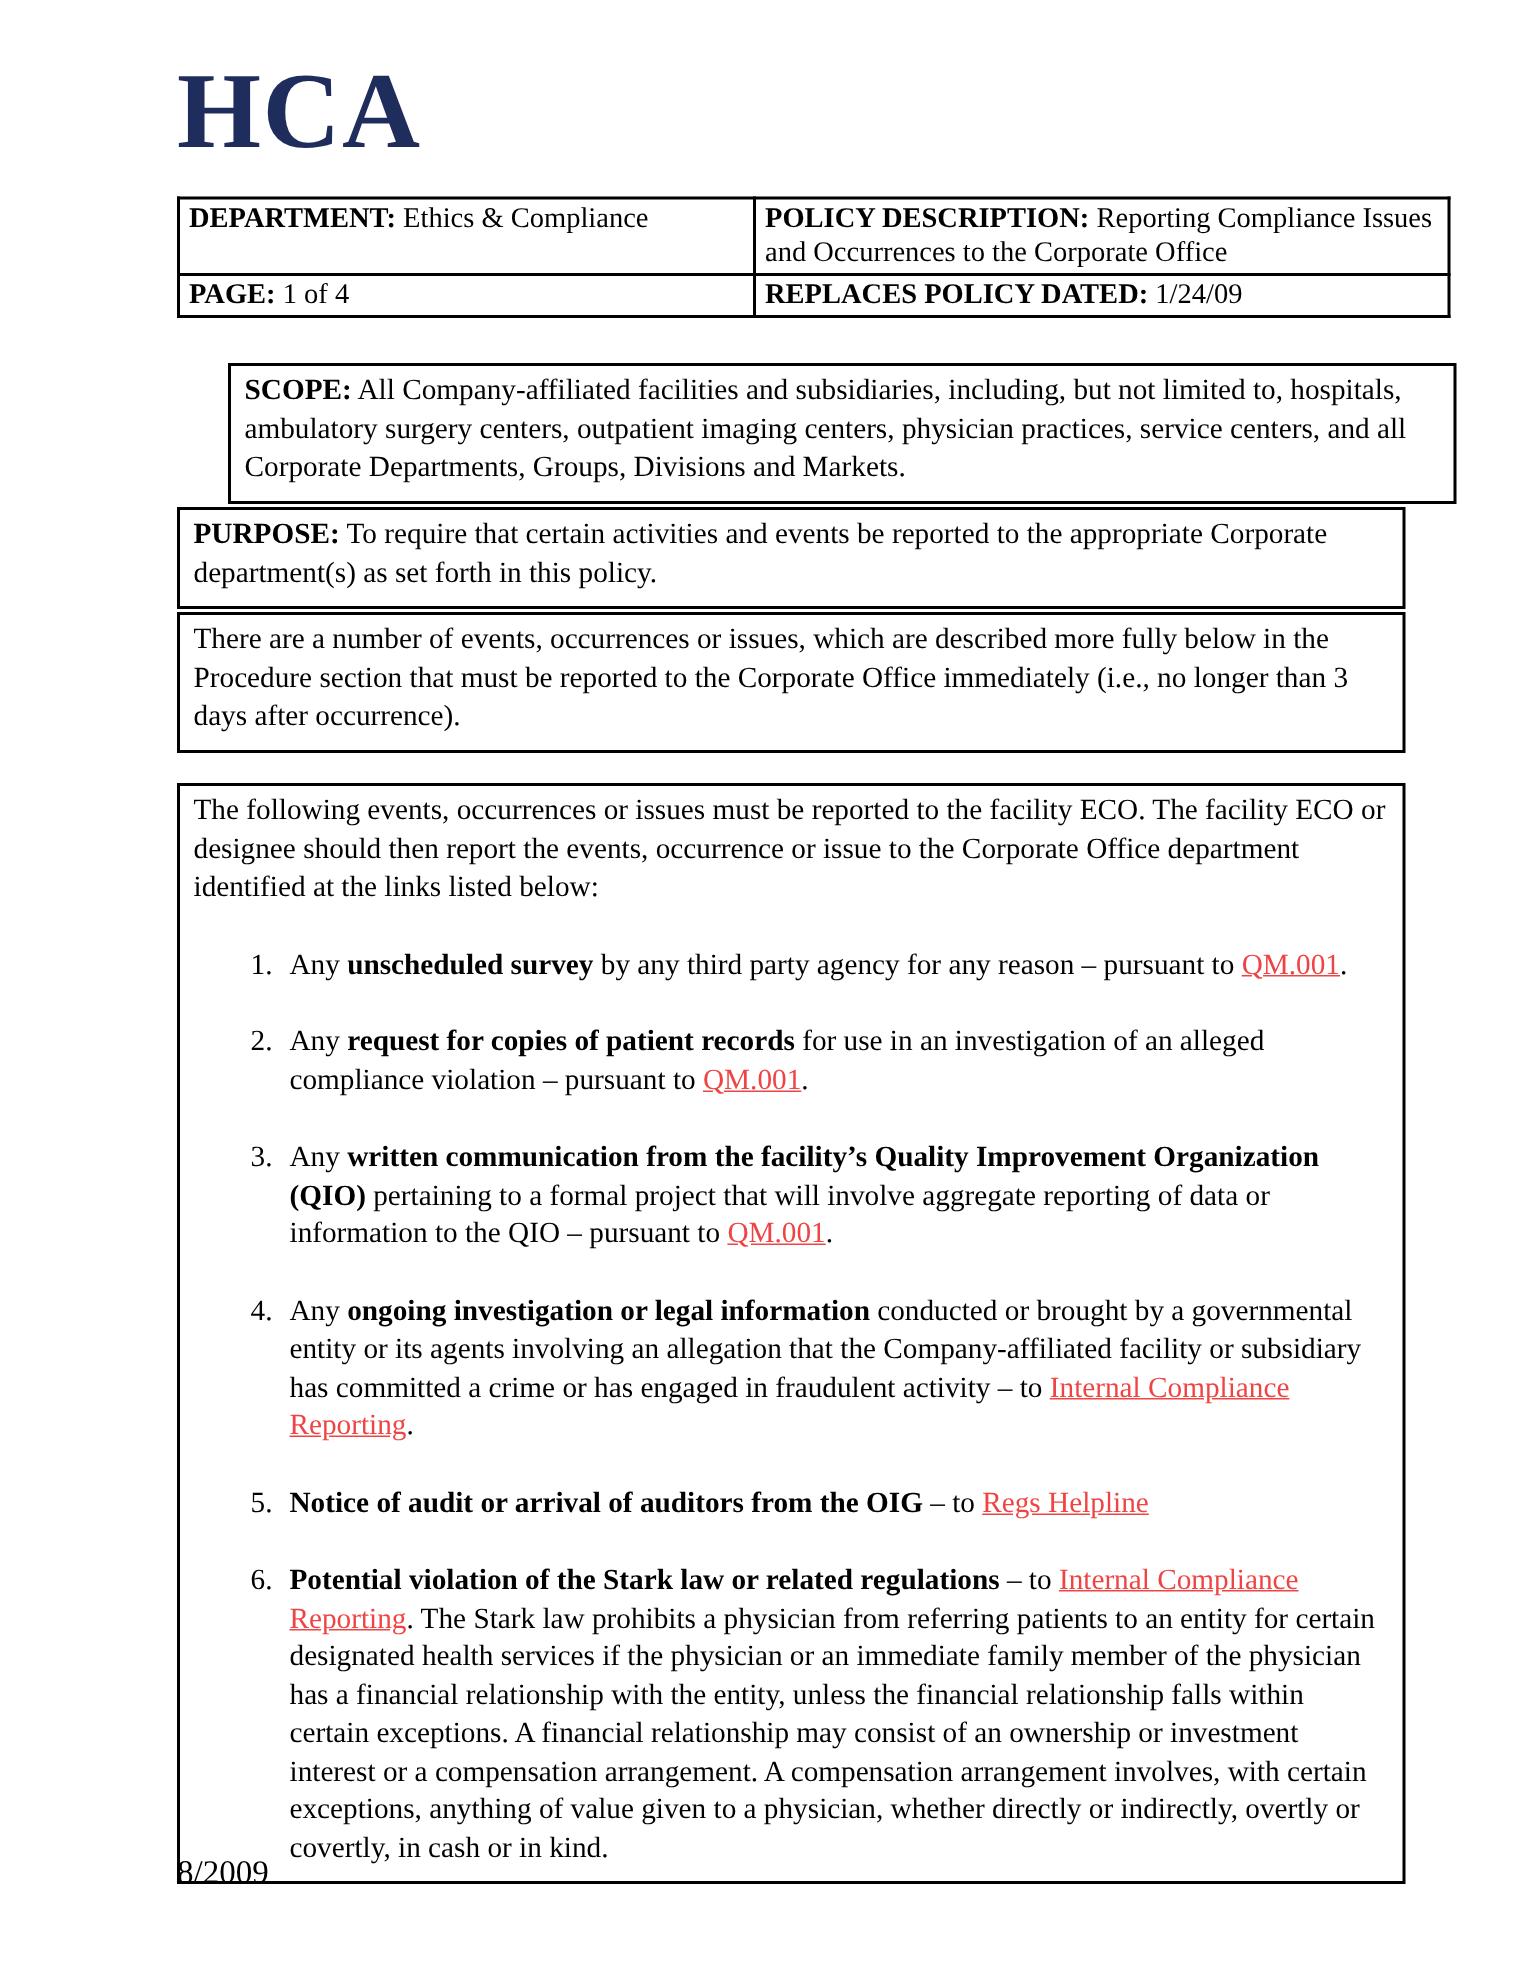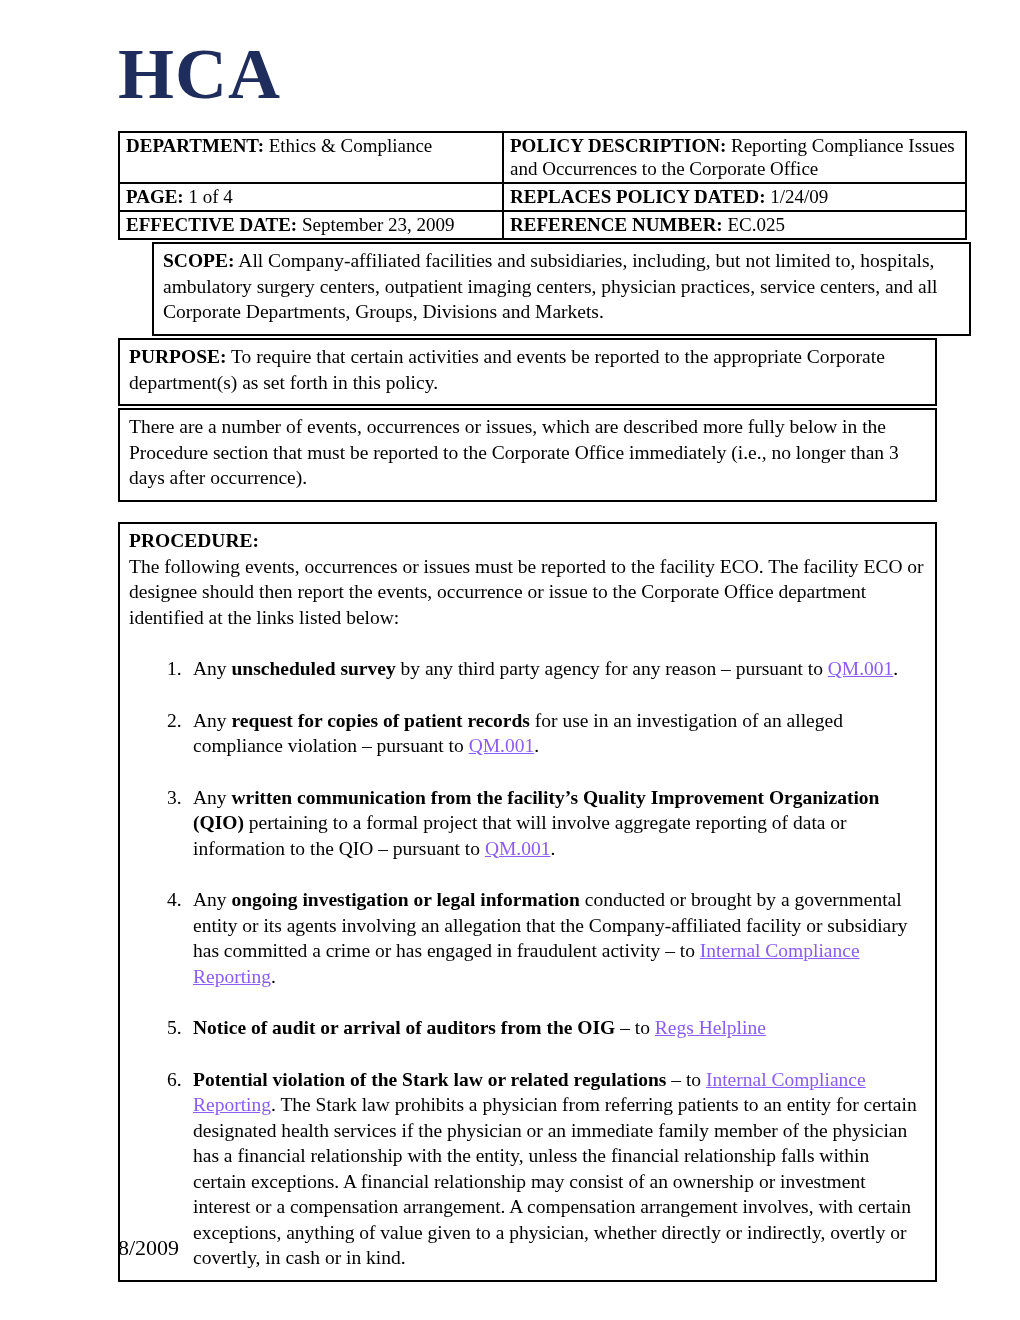--- a/index.html
+++ b/index.html
@@ -98,21 +98,21 @@
     content: counter(proc) ".";
     position: absolute;
     left: 38px;
     top: 0;
     width: 24px;
     text-align: left;
   }
   .b { font-weight: bold; margin-top: 32px; }
   .i { }
   a.doclink, .doclink {
-    color: #8b5cf6;
+    color: #ef4444;
     text-decoration: underline;
     cursor: pointer;
   }
 
   
   .footer {
     position: absolute;
     left: 118px;
     top: 1238px;
     font-size: 22px;
@@ -129,41 +129,36 @@
   <table class="hdr-table">
     <tbody>
       <tr>
         <td class="col-l"><span class="lbl">DEPARTMENT:</span><span> Ethics &amp; Compliance</span></td>
         <td class="col-r"><span class="lbl">POLICY DESCRIPTION:</span><span> Reporting Compliance Issues and Occurrences to the Corporate Office</span></td>
       </tr>
       <tr>
         <td class="col-l"><span class="lbl">PAGE:</span><span> 1 of 4</span></td>
         <td class="col-r"><span class="lbl">REPLACES POLICY DATED:</span><span>  1/24/09</span></td>
       </tr>
-      <tr>
-        <td class="col-l"><span class="lbl">EFFECTIVE DATE:</span><span> September 23, 2009</span></td>
-        <td class="col-r"><span class="lbl">REFERENCE NUMBER:</span><span> EC.025</span></td>
-      </tr>
     </tbody>
   </table>
 
   <div class="block" id="scope-block">
     <p><span class="heading">SCOPE:</span><span>  All Company-affiliated facilities and subsidiaries, including, but not limited to, hospitals, ambulatory surgery centers, outpatient imaging centers, physician practices, service centers, and all Corporate Departments, Groups, Divisions and Markets.</span></p>
   </div>
 
   <div class="block" id="purpose-block">
     <p><span class="heading">PURPOSE:</span><span>  To require that certain activities and events be reported to the appropriate Corporate department(s) as set forth in this policy.</span></p>
   </div>
 
   <div class="block" id="policy-block">
     <p><span>There are a number of events, occurrences or issues, which are described more fully below in the Procedure section that must be reported to the Corporate Office immediately (</span><span class="i">i.e.</span><span>, no longer than 3 days after occurrence).</span></p>
   </div>
 
   <div class="block" id="procedure-block">
-    <p class="heading">PROCEDURE:</p>
     <p>The following events, occurrences or issues must be reported to the facility ECO.  The facility ECO or designee should then report the events, occurrence or issue to the Corporate Office department identified at the links listed below:</p>
 
     <ol class="proc-list">
       <li><span>Any </span><span class="b">unscheduled survey</span><span> by any third party agency for any reason – pursuant to </span><a class="doclink">QM.001</a><span>.</span></li>
 
       <li><span>Any </span><span class="b">request for copies of patient records</span><span> for use in an investigation of an alleged compliance violation – pursuant to </span><a class="doclink">QM.001</a><span>.</span></li>
 
       <li><span>Any </span><span class="b">written communication from the facility’s Quality Improvement Organization (QIO)</span><span> pertaining to a formal project that will involve aggregate reporting of data or information to the QIO – pursuant to </span><a class="doclink">QM.001</a><span>.</span></li>
 
       <li><span>Any </span><span class="b">ongoing investigation or legal information</span><span> conducted or brought by a governmental entity or its agents involving an allegation that the Company-affiliated facility or subsidiary has committed a crime or has engaged in fraudulent activity – to </span><a class="doclink">Internal Compliance Reporting</a><span>.</span></li>

